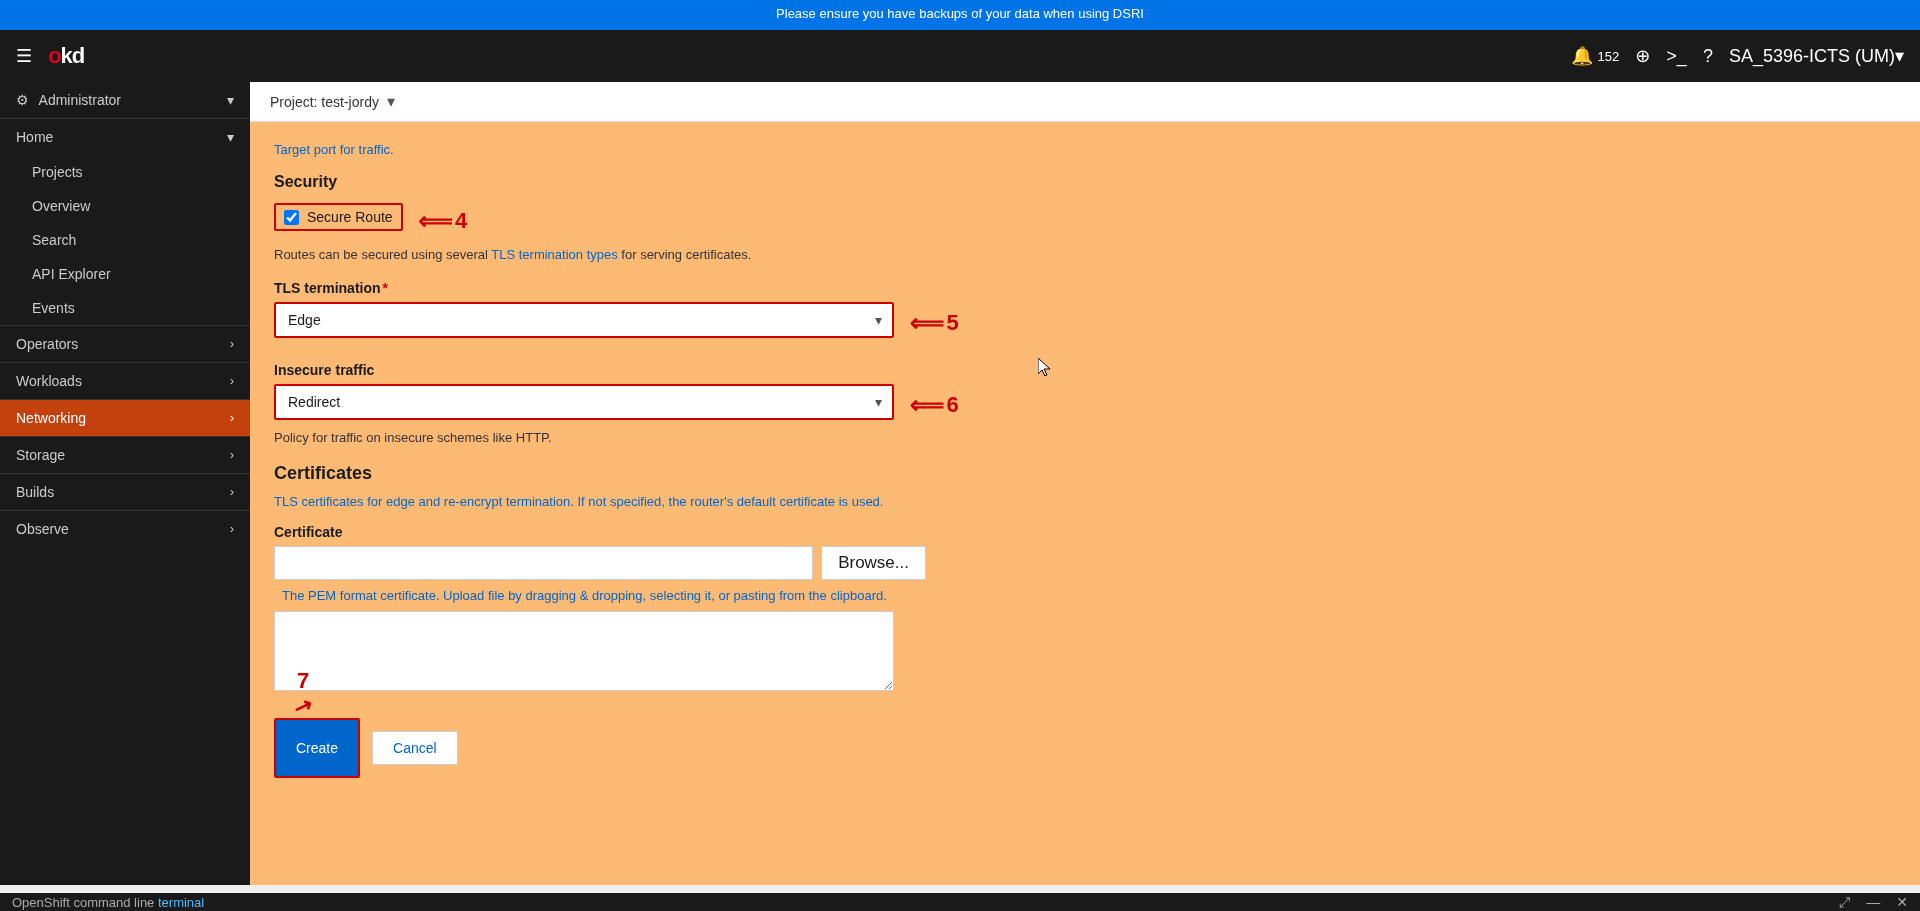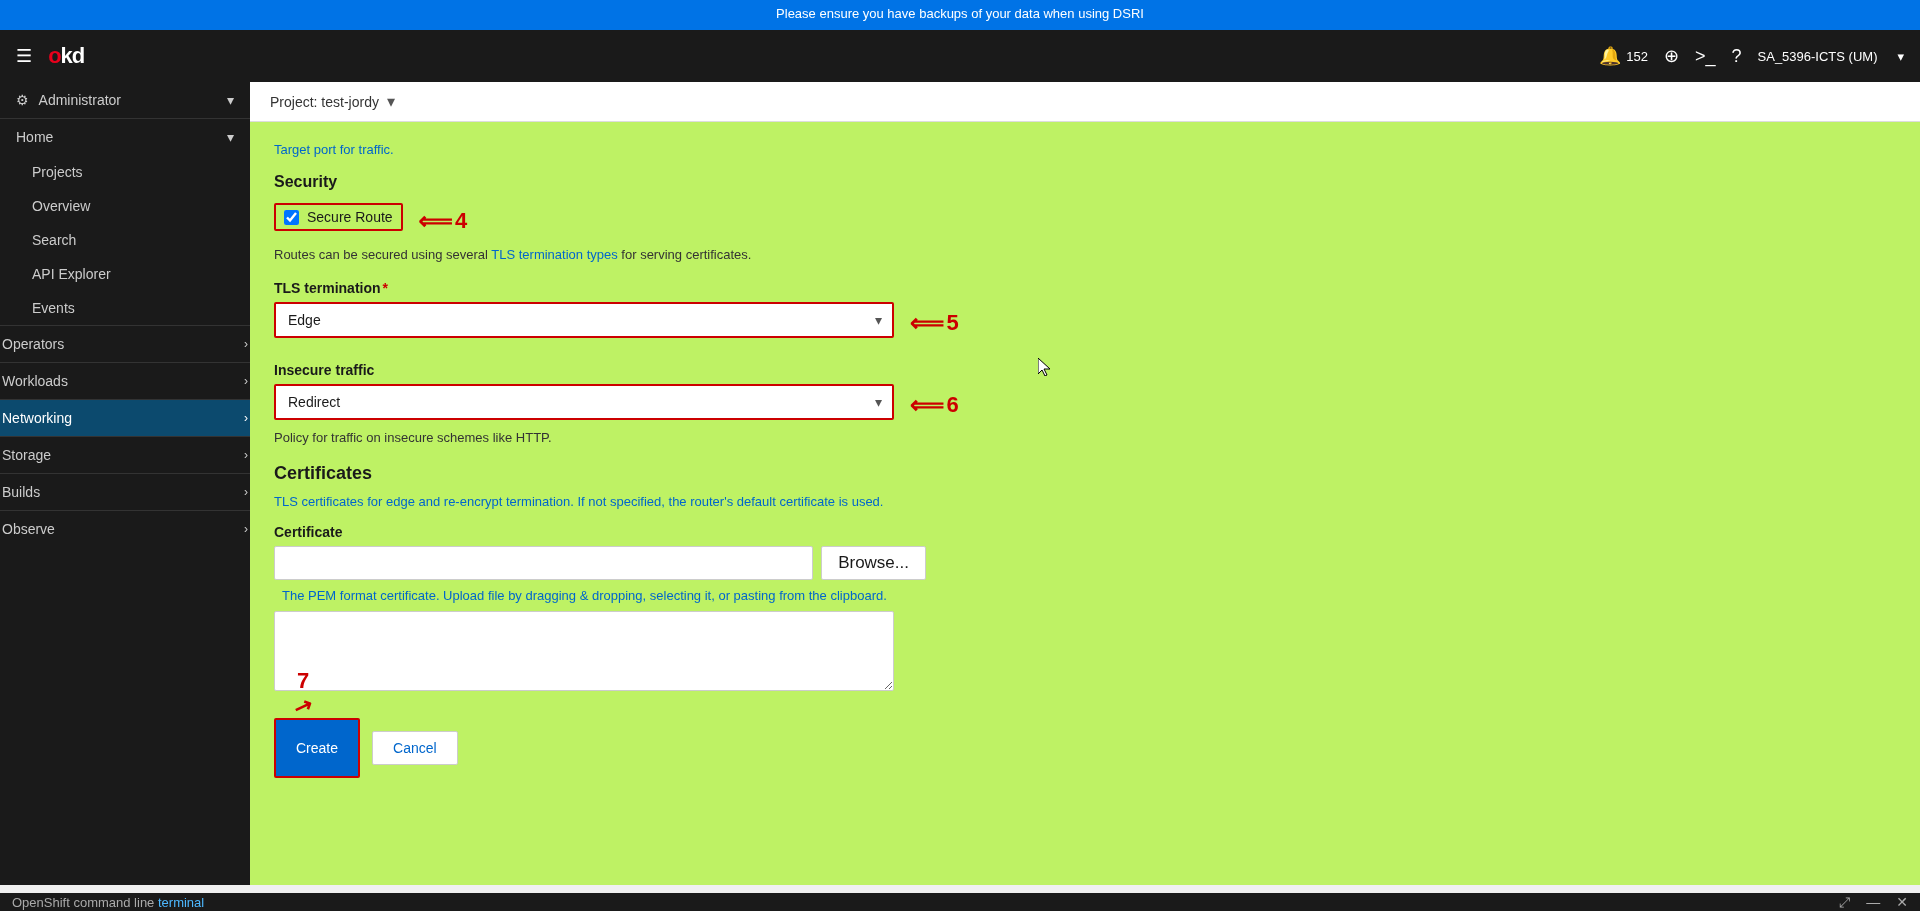--- a/index.html
+++ b/index.html
@@ -56,26 +56,26 @@
       display: flex;
       align-items: center;
       gap: 4px;
     }
     .header-icon {
       font-size: 18px;
       cursor: pointer;
       color: white;
     }
     .header-user {
-      font-size: 13px;
-      cursor: pointer;
-      color: white;
-      display: flex;
-      align-items: center;
-      gap: 20px;
+      font-size: 18px;
+      cursor: pointer;
+      color: white;
+      display: flex;
+      align-items: center;
+      gap: 0;
     }
 
     
     .app-body {
       display: flex;
       height: calc(100vh - 30px - 52px - 26px);
     }
 
     
     .sidebar {
@@ -87,26 +87,26 @@
       display: flex;
       flex-direction: column;
     }
     .sidebar-section {
       border-top: 1px solid #333;
     }
     .sidebar-item {
       display: flex;
       align-items: center;
       justify-content: space-between;
-      padding: 10px 2px;
+      padding: 10px 16px;
       cursor: pointer;
       font-size: 14px;
       color: #ccc;
     }
-    .sidebar-item.active { background: #0c4a6e; color: white; }
+    .sidebar-item.active { background: #c2410c; color: white; }
     .sidebar-item .label { flex: 1; }
     .sidebar-item .arrow { font-size: 12px; }
     .sidebar-sub-item {
       padding: 9px 16px 9px 32px;
       cursor: pointer;
       font-size: 14px;
       color: #ccc;
     }
     .sidebar-top-item {
       display: flex;
@@ -115,21 +115,21 @@
       padding: 10px 16px;
       cursor: pointer;
       color: #ccc;
       font-size: 14px;
     }
     .sidebar-top-item .arrow { margin-left: auto; }
 
     
     .main-content {
       flex: 1;
-      background: #bef264;
+      background: #fdba74;
       overflow-y: auto;
       position: relative;
     }
 
     
     .project-bar {
       display: flex;
       align-items: center;
       padding: 10px 20px;
       border-bottom: 1px solid #ddd;

